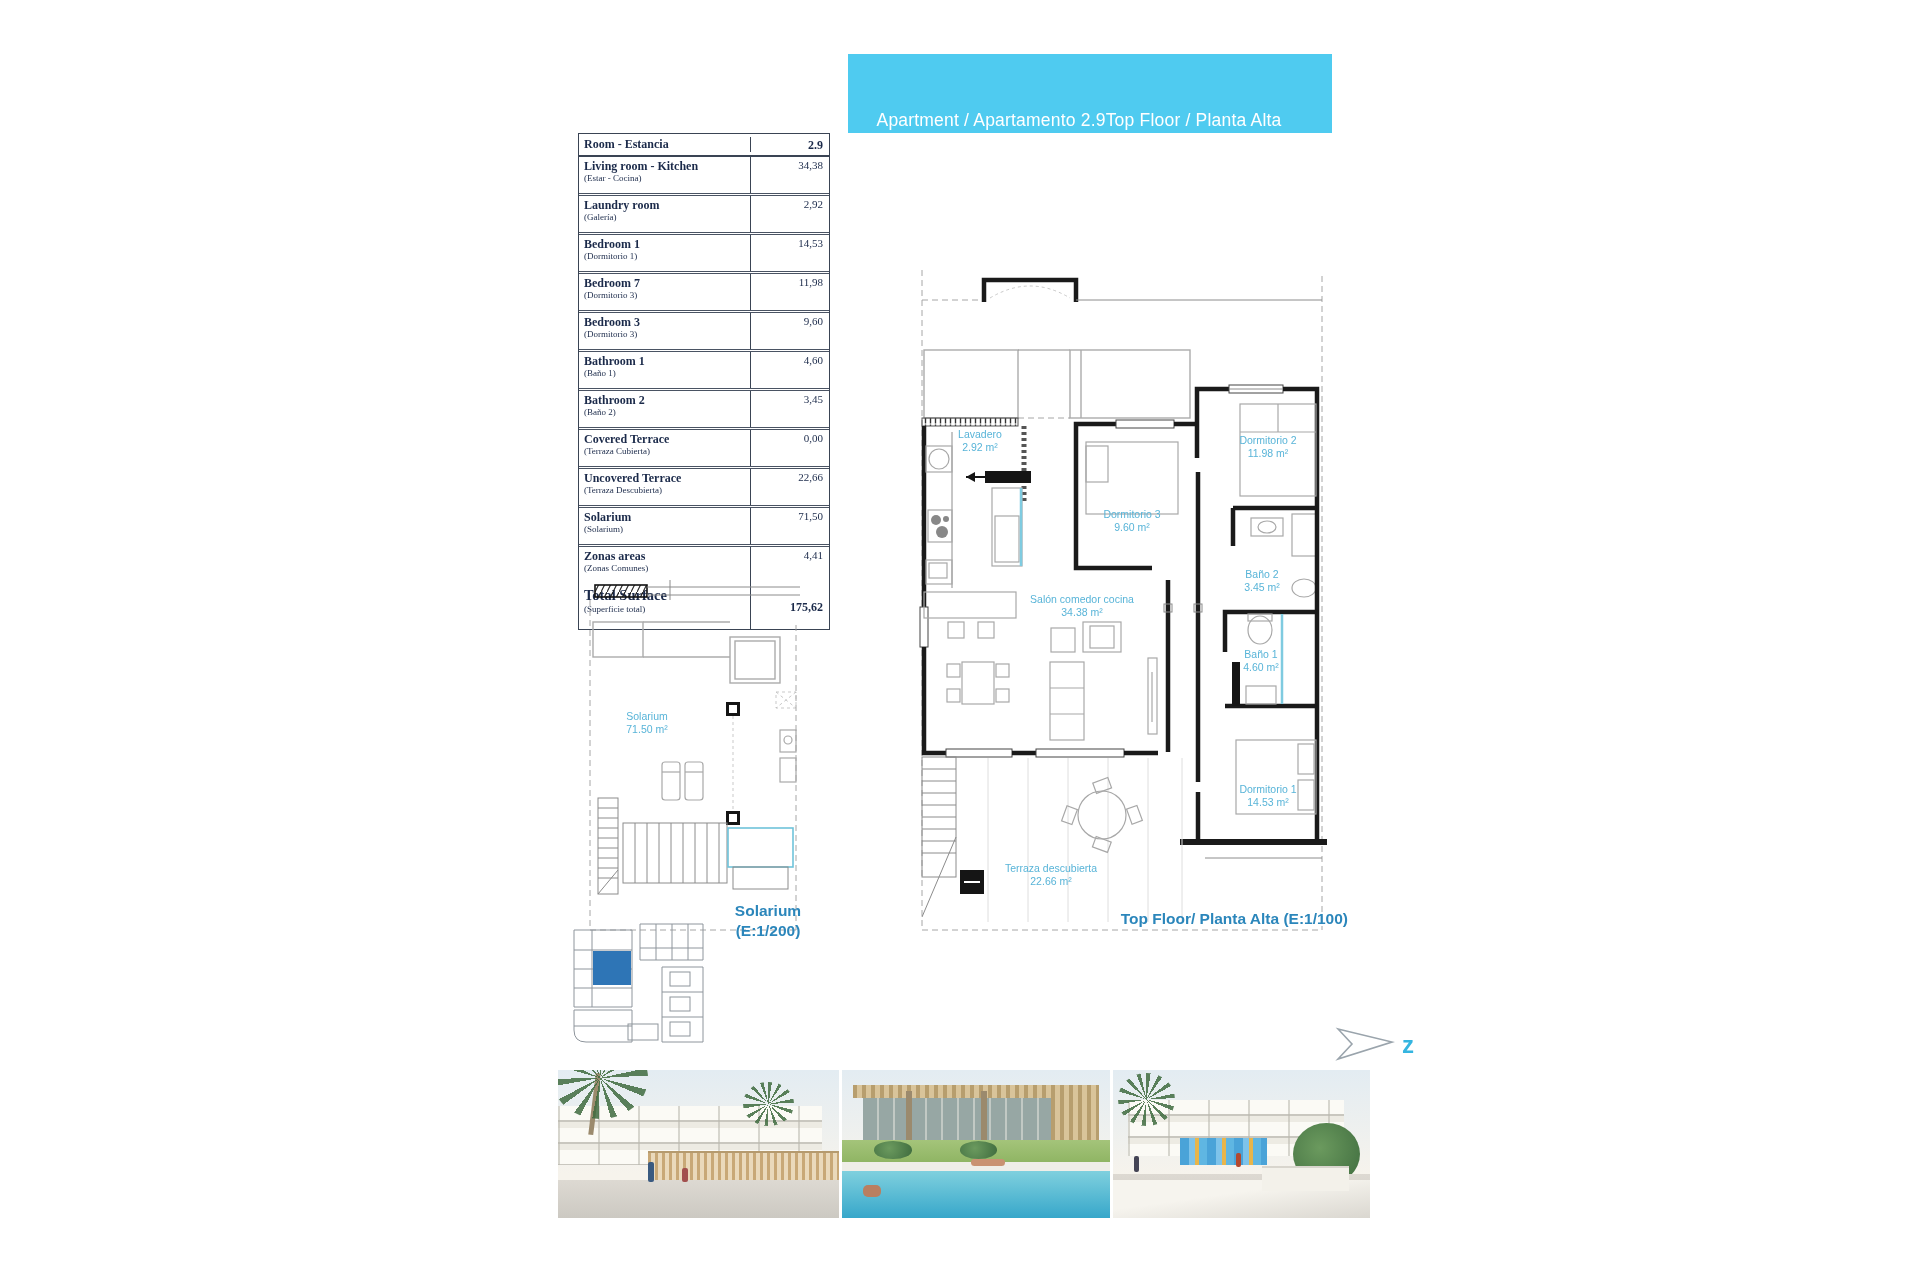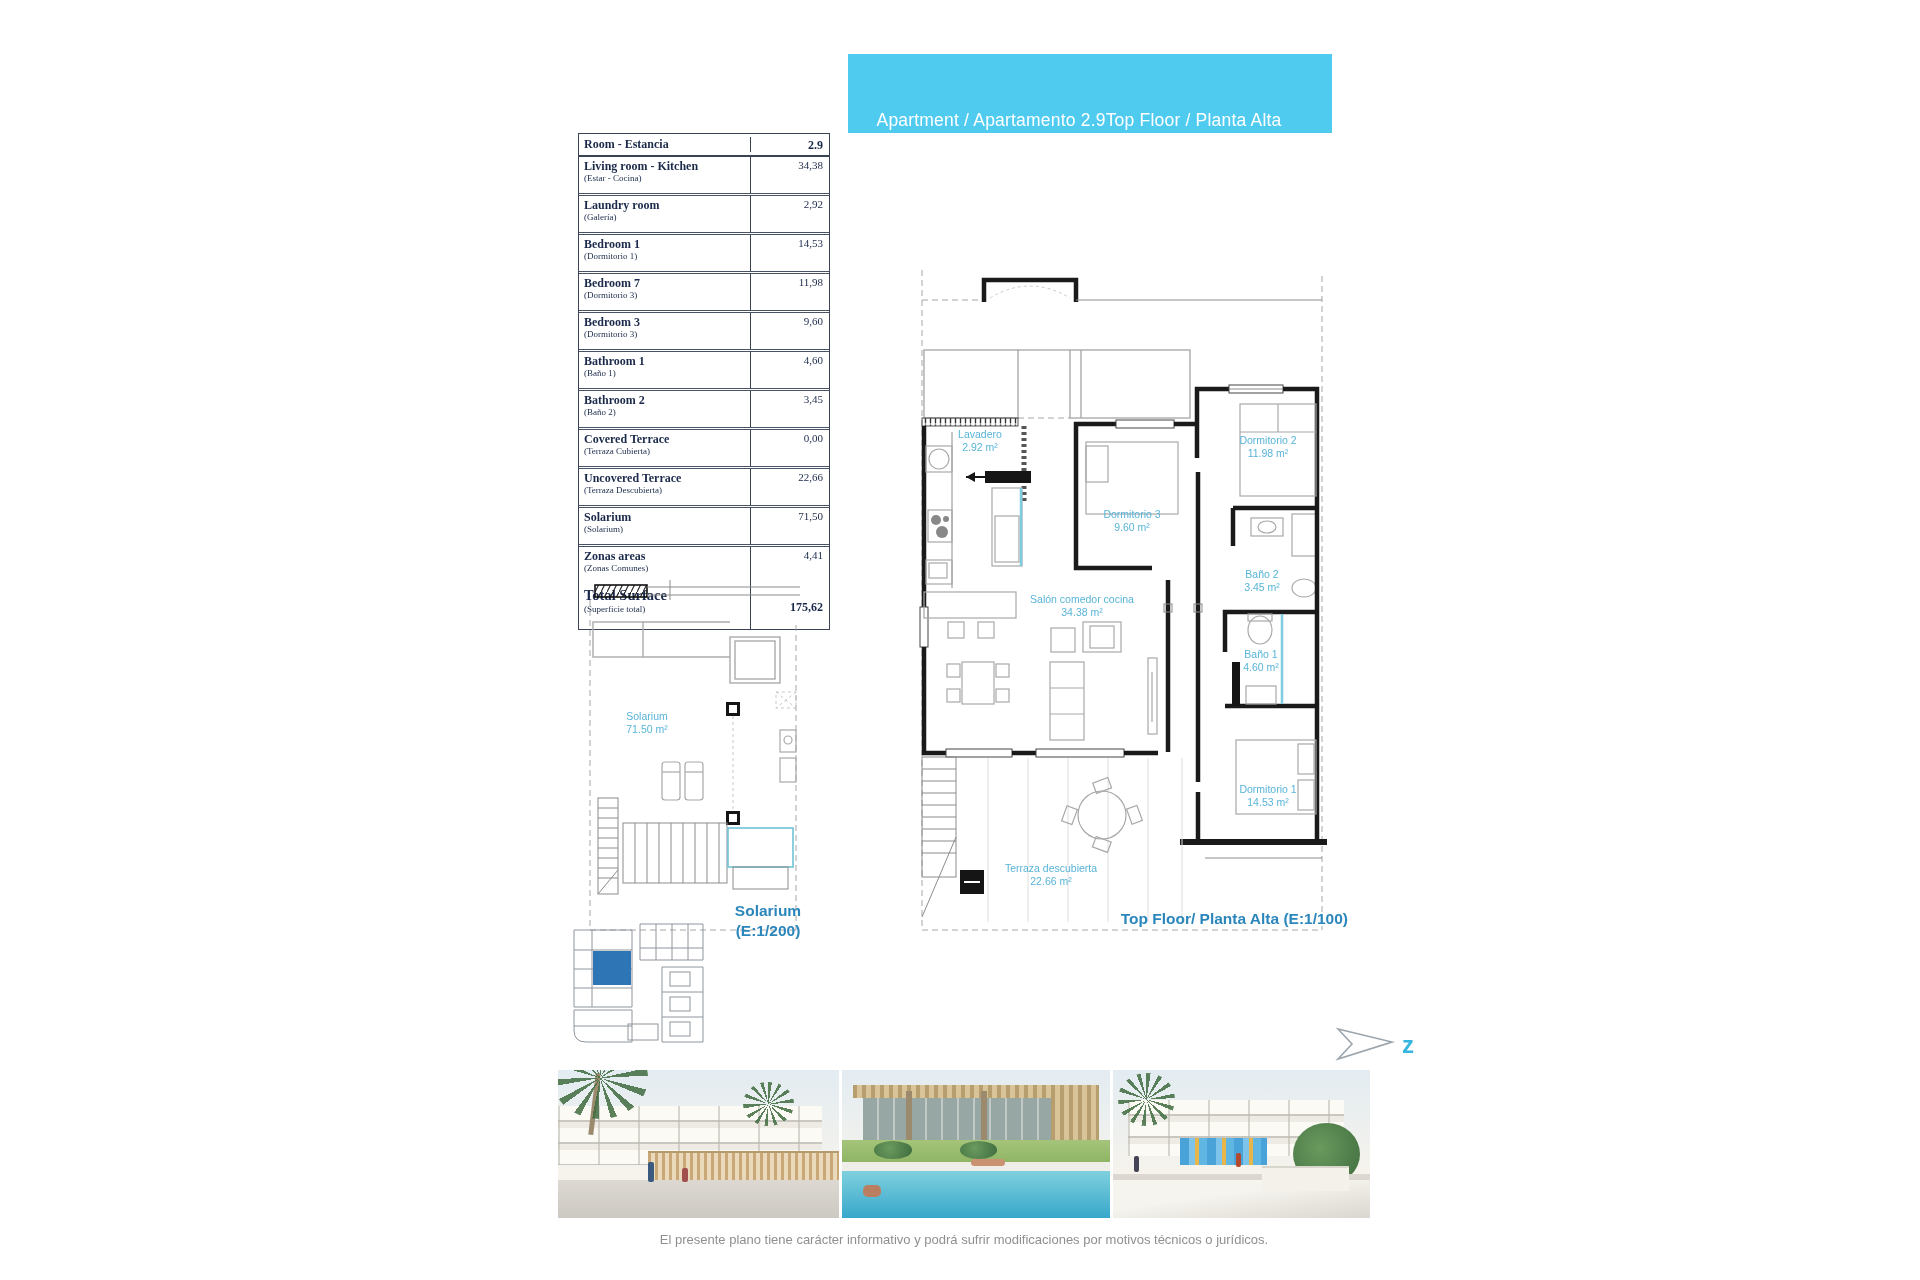--- a/index.html
+++ b/index.html
@@ -464,14 +464,13 @@
     <div class="palm" style="left:2%;top:2%;width:22%;height:36%;"></div>
     <div class="play" style="left:26%;top:46%;width:34%;height:18%;"></div>
     <div class="bush" style="right:4%;top:36%;width:26%;height:42%;"></div>
     <div class="ground" style="left:0;right:0;bottom:0;height:30%;"></div>
     <div style="left:0;right:0;bottom:0;height:26%;background:linear-gradient(172deg,#f6f4ee 40%,#dad7d0);"></div>
     <div style="left:58%;bottom:18%;width:34%;height:16%;background:#f3f1ea;border-top:2px solid #d8d5cd;"></div>
     <div class="person" style="left:8%;top:58%;width:5px;height:16px;background:#445;"></div>
     <div class="person" style="left:48%;top:56%;width:5px;height:14px;background:#b3492f;"></div>
   </div>
 
-  <div class="disclaimer">El presente plano tiene carácter informativo y podrá sufrir modificaciones por motivos técnicos o jurídicos.</div>
 </div>
 
 </body></html>

